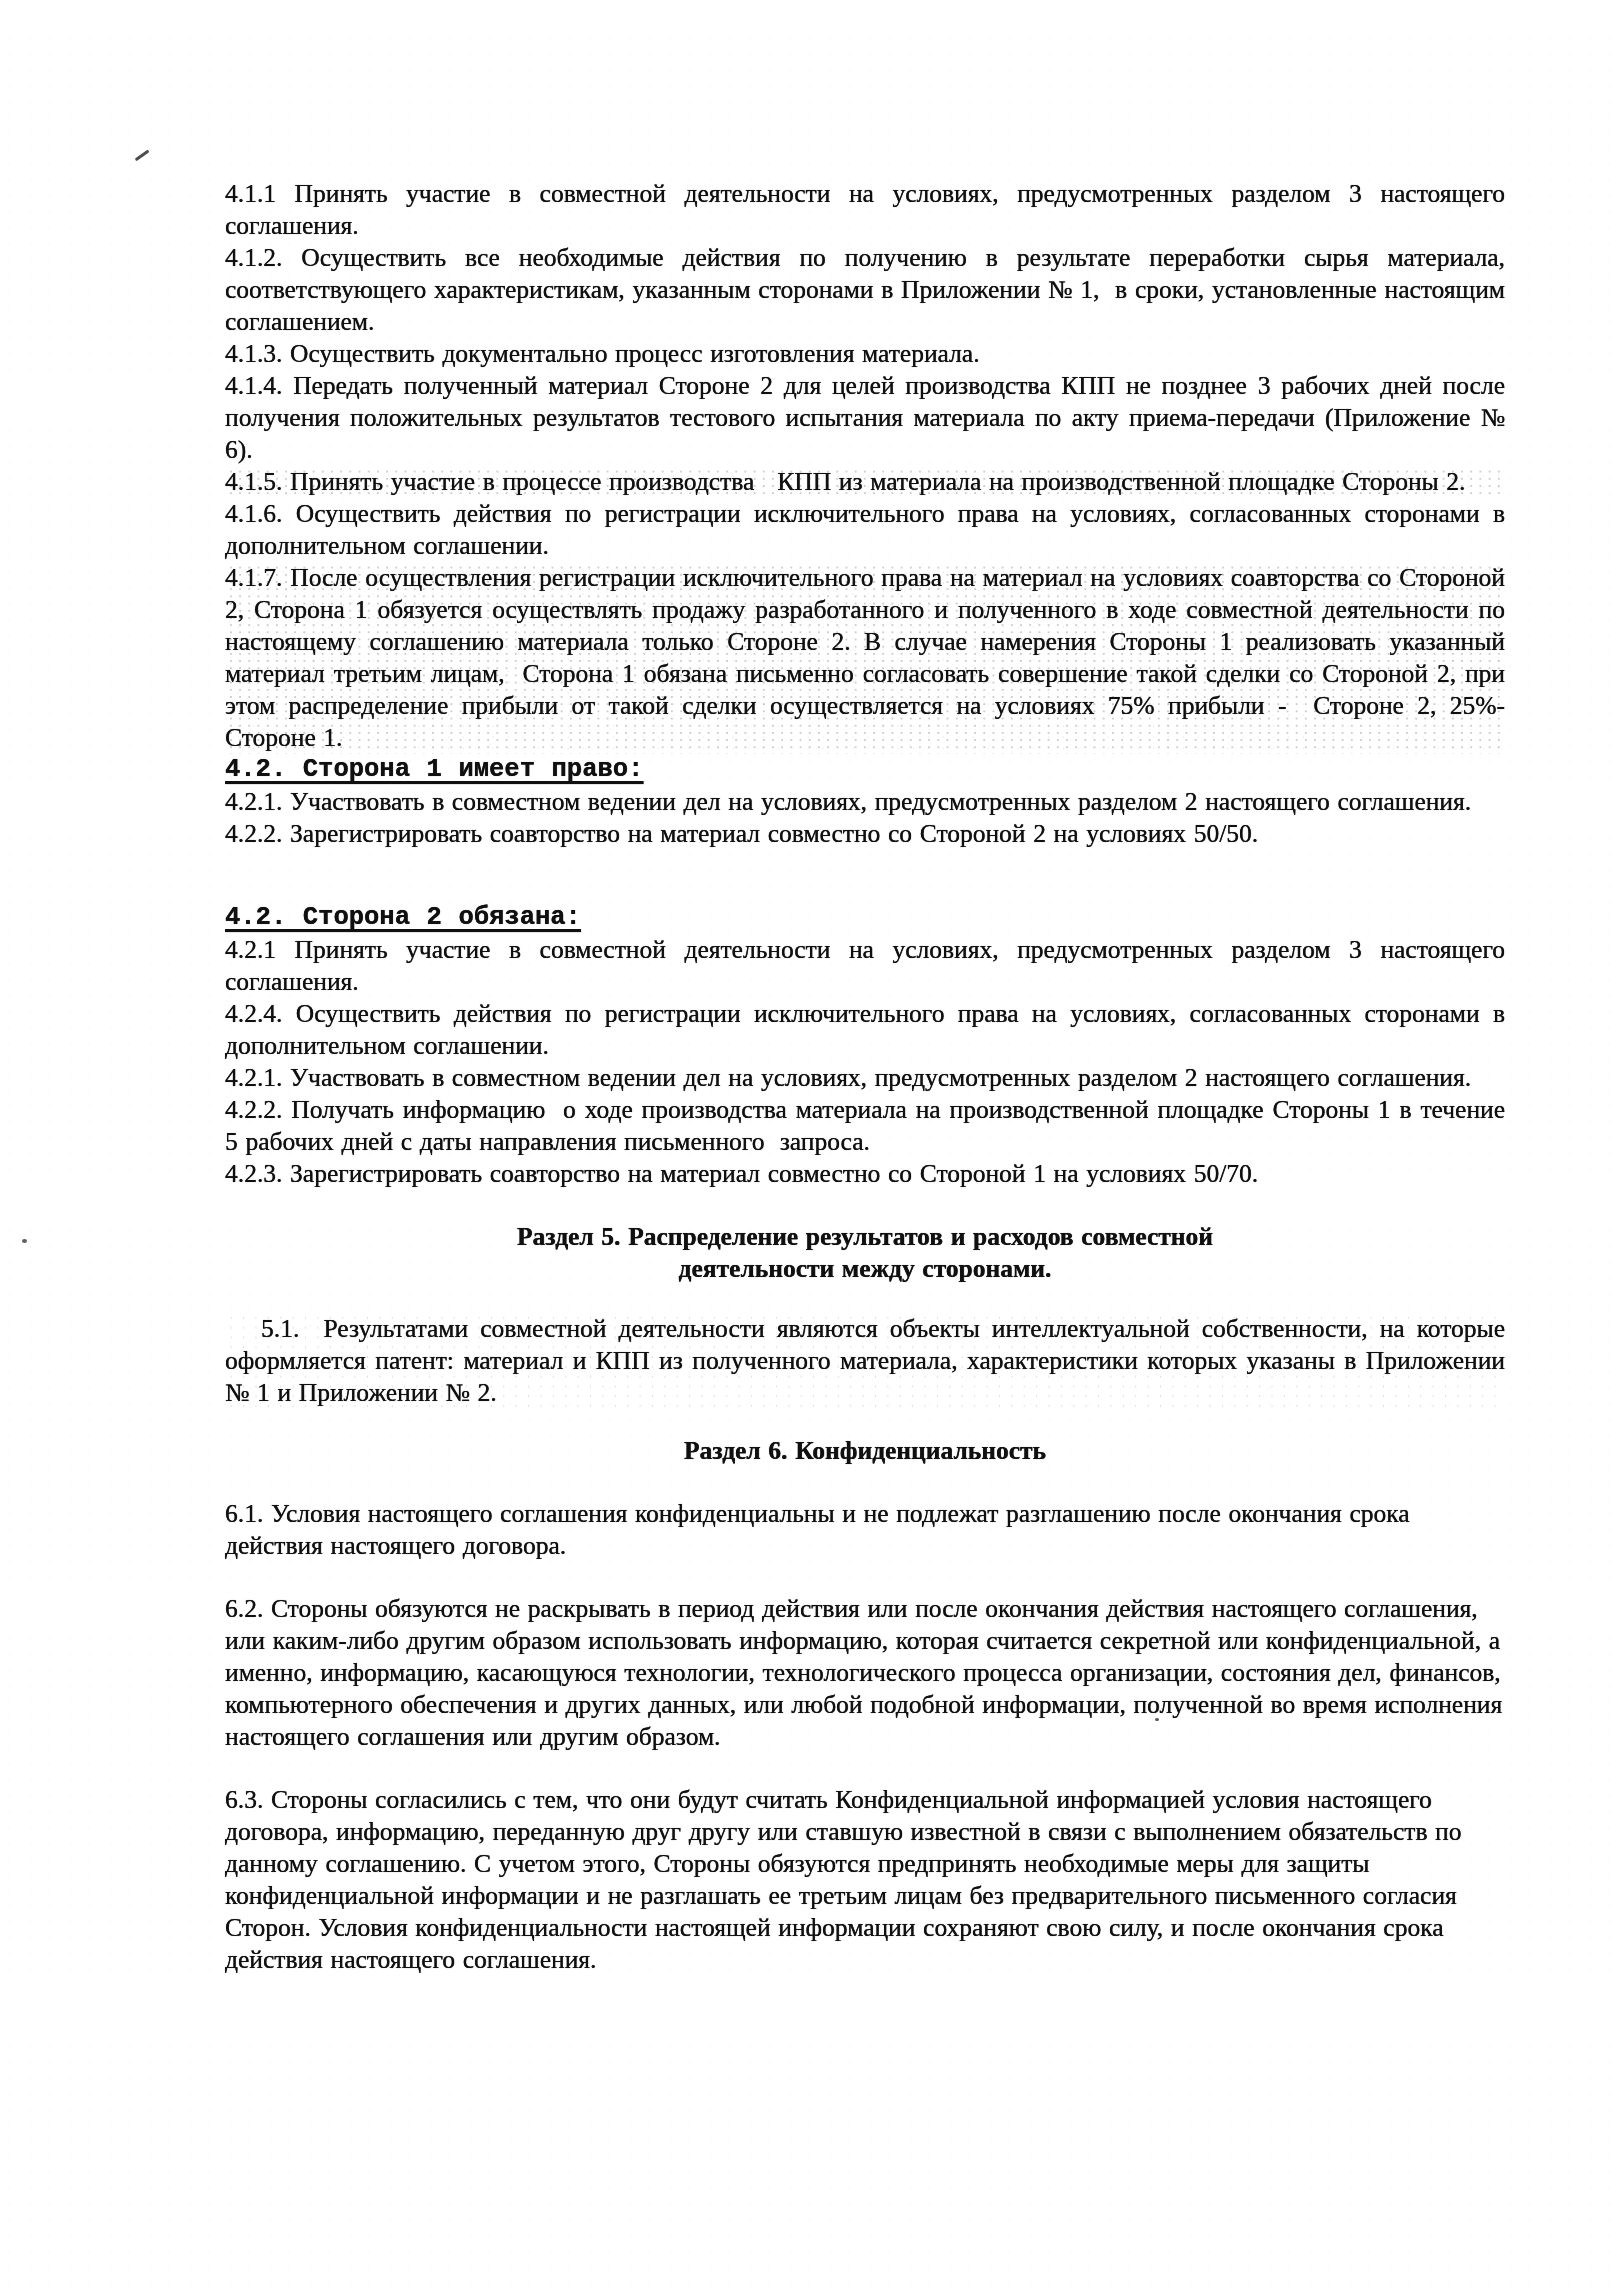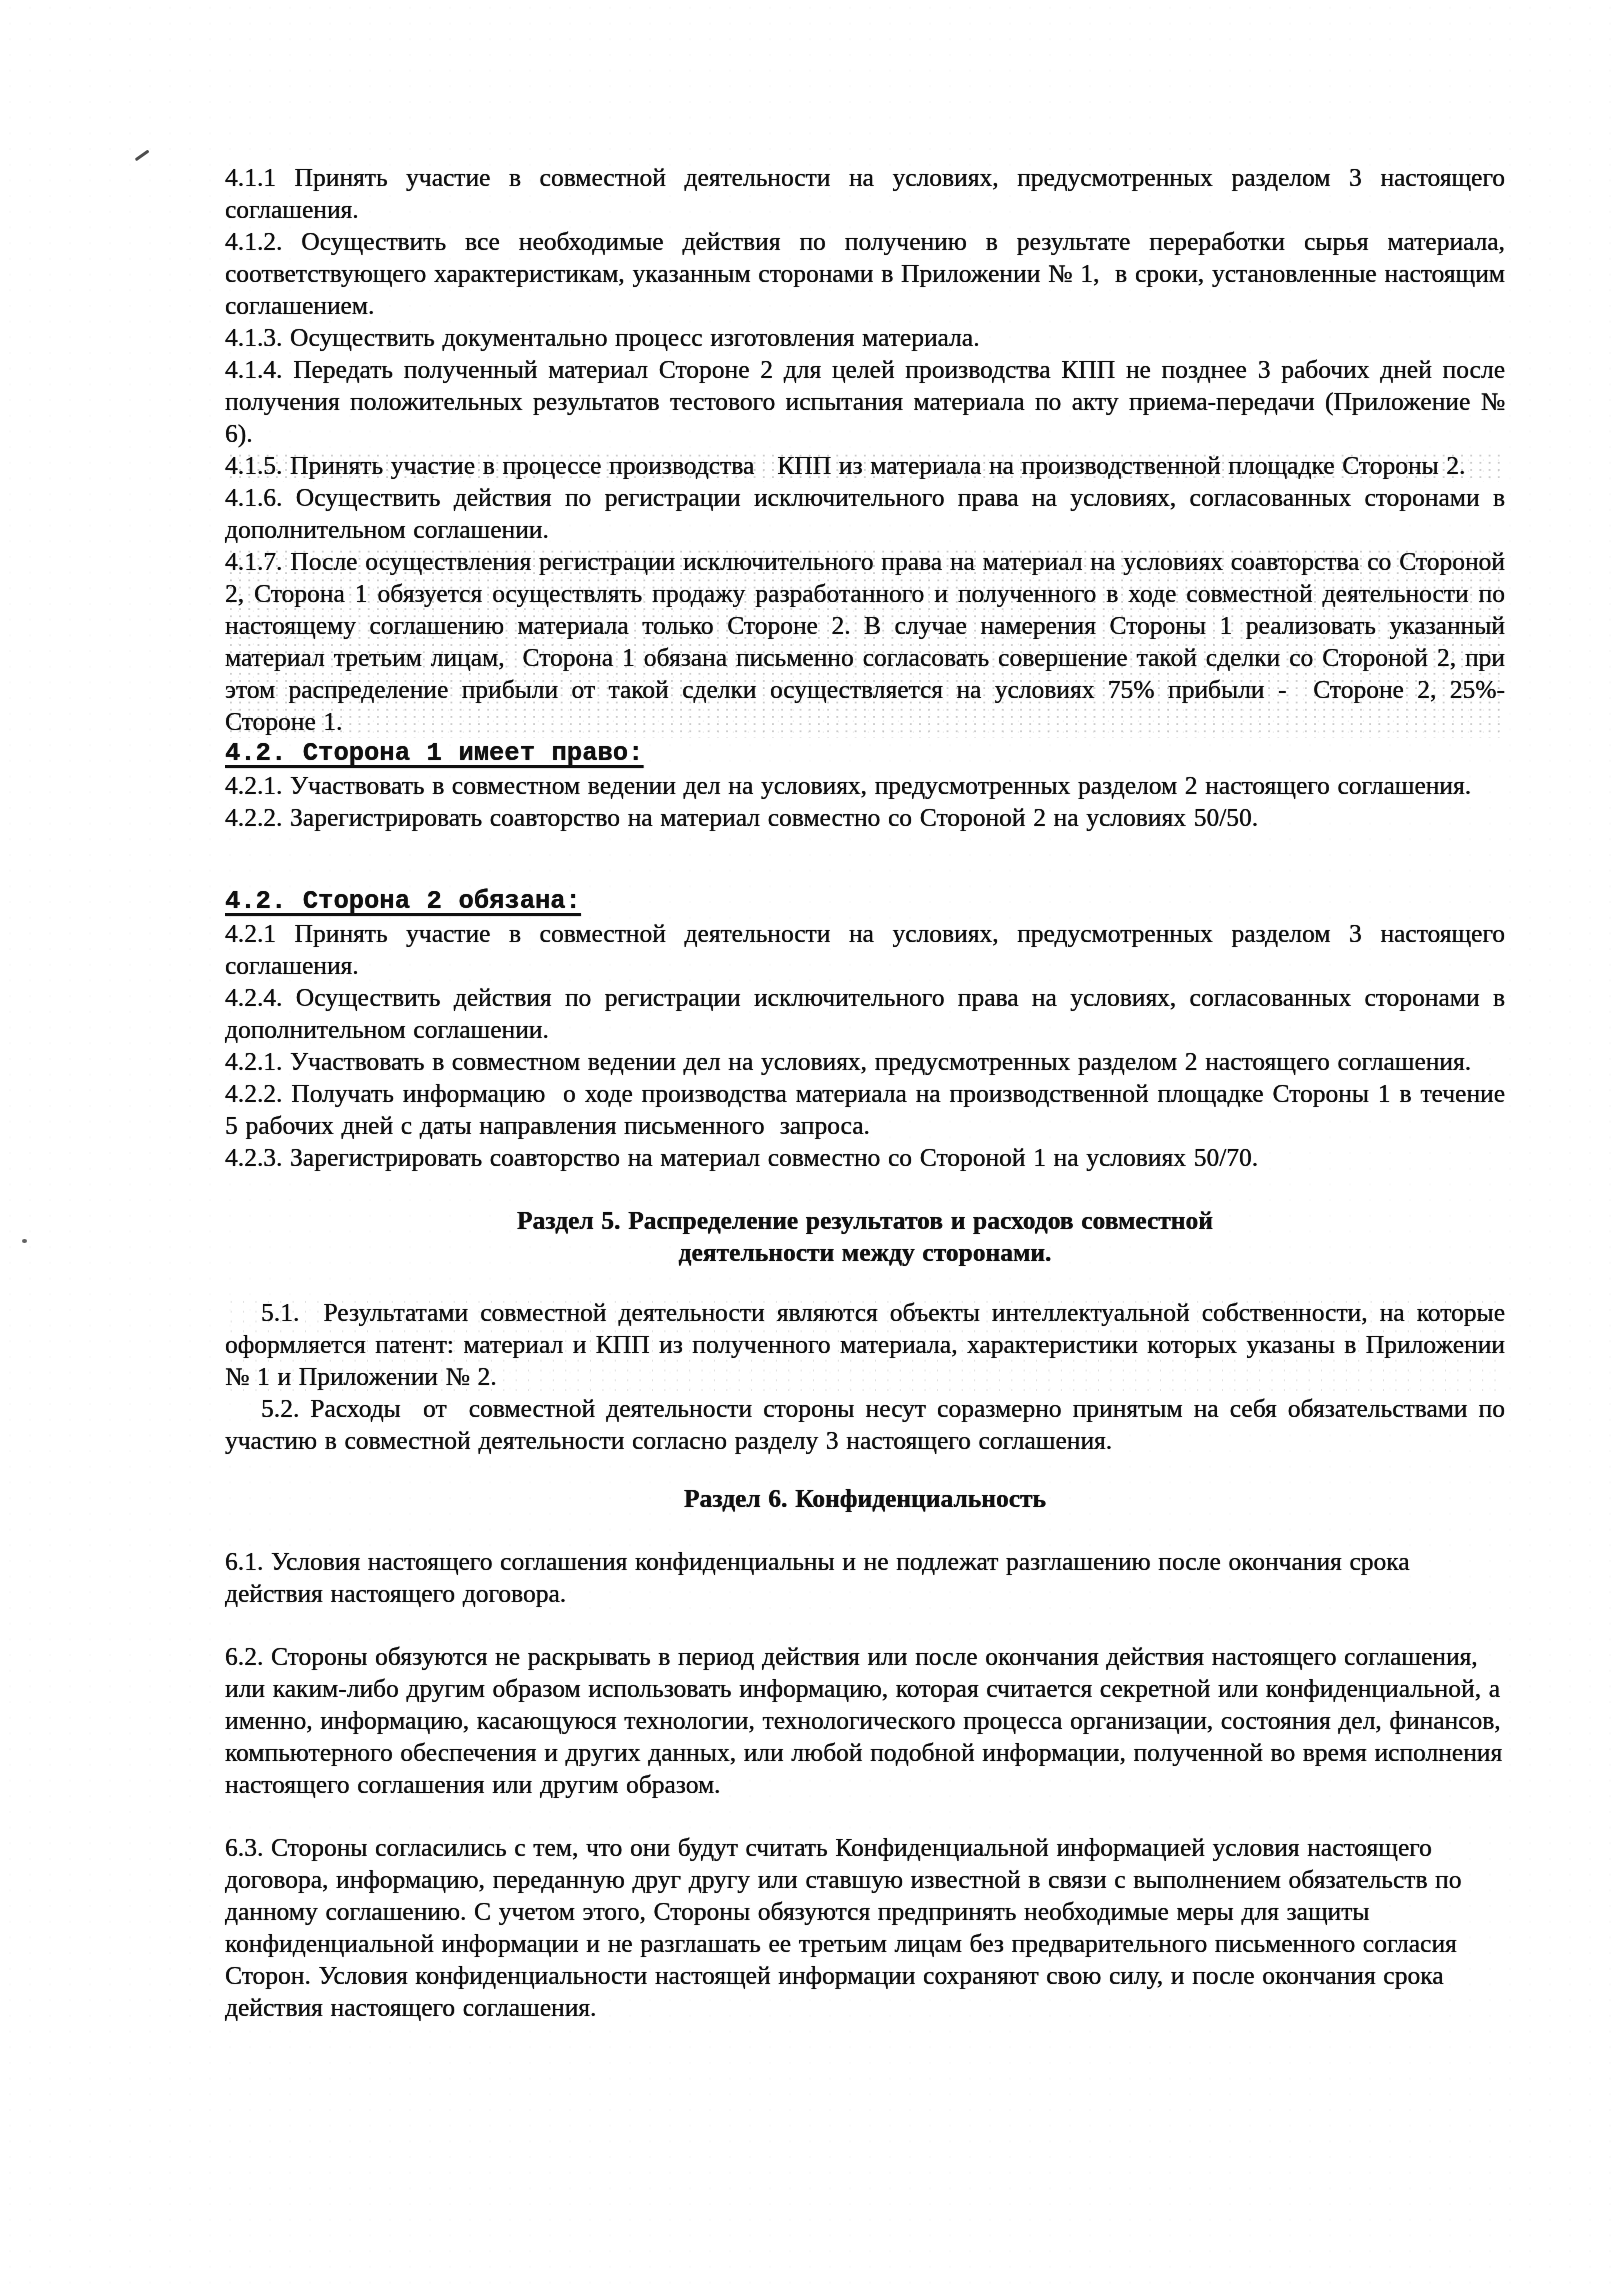--- a/index.html
+++ b/index.html
@@ -19,21 +19,21 @@
     background: #ffffff;
     
     background-image: radial-gradient(rgba(0,0,0,0.045) 0.7px, transparent 0.9px);
     background-size: 20px 15.7px;
     font-family: "Liberation Serif", "DejaVu Serif", serif;
     color: #101010;
   }
   .content {
     position: absolute;
     left: 225px;
-    top: 162px;
+    top: 178px;
     width: 1280px;
   }
   .para {
     margin: 0;
     font-size: 25.5px;
     line-height: 32px;
     text-align: justify;
     text-align-last: left;
     word-spacing: 1.3px;
     
@@ -130,21 +130,20 @@
     <p class="para">4.2.3. Зарегистрировать соавторство на материал совместно со Стороной 1 на условиях 50/70.</p>
 
     <div class="sp48"></div>
 
     <p class="para title">Раздел 5. Распределение результатов и расходов совместной
 деятельности между сторонами.</p>
 
     <div class="sp42"></div>
 
     <p class="para indent noise-b">5.1. &nbsp;Результатами совместной деятельности являются объекты интеллектуальной собственности, на которые оформляется патент: материал и КПП из полученного материала, характеристики которых указаны в Приложении № 1 и Приложении № 2.</p>
-    <p class="para indent">5.2. Расходы &nbsp;от &nbsp;совместной деятельности стороны несут соразмерно принятым на себя обязательствами по участию в совместной деятельности согласно разделу 3 настоящего соглашения.</p>
 
     <div class="sp40"></div>
 
     <p class="para title">Раздел 6. Конфиденциальность</p>
 
     <p class="para ragged">6.1. Условия настоящего соглашения конфиденциальны и не подлежат разглашению после окончания срока действия настоящего договора.</p>
     <p class="para ragged">6.2. Стороны обязуются не раскрывать в период действия или после окончания действия настоящего соглашения, или каким-либо другим образом использовать информацию, которая считается секретной или конфиденциальной, а именно, информацию, касающуюся технологии, технологического процесса организации, состояния дел, финансов, компьютерного обеспечения и других данных, или любой подобной информации, полученной во время исполнения настоящего соглашения или другим образом.</p>
     <p class="para ragged">6.3. Стороны согласились с тем, что они будут считать Конфиденциальной информацией условия настоящего договора, информацию, переданную друг другу или ставшую известной в связи с выполнением обязательств по данному соглашению. С учетом этого, Стороны обязуются предпринять необходимые меры для защиты конфиденциальной информации и не разглашать ее третьим лицам без предварительного письменного согласия Сторон. Условия конфиденциальности настоящей информации сохраняют свою силу, и после окончания срока действия настоящего соглашения.</p>
 
   </div>

